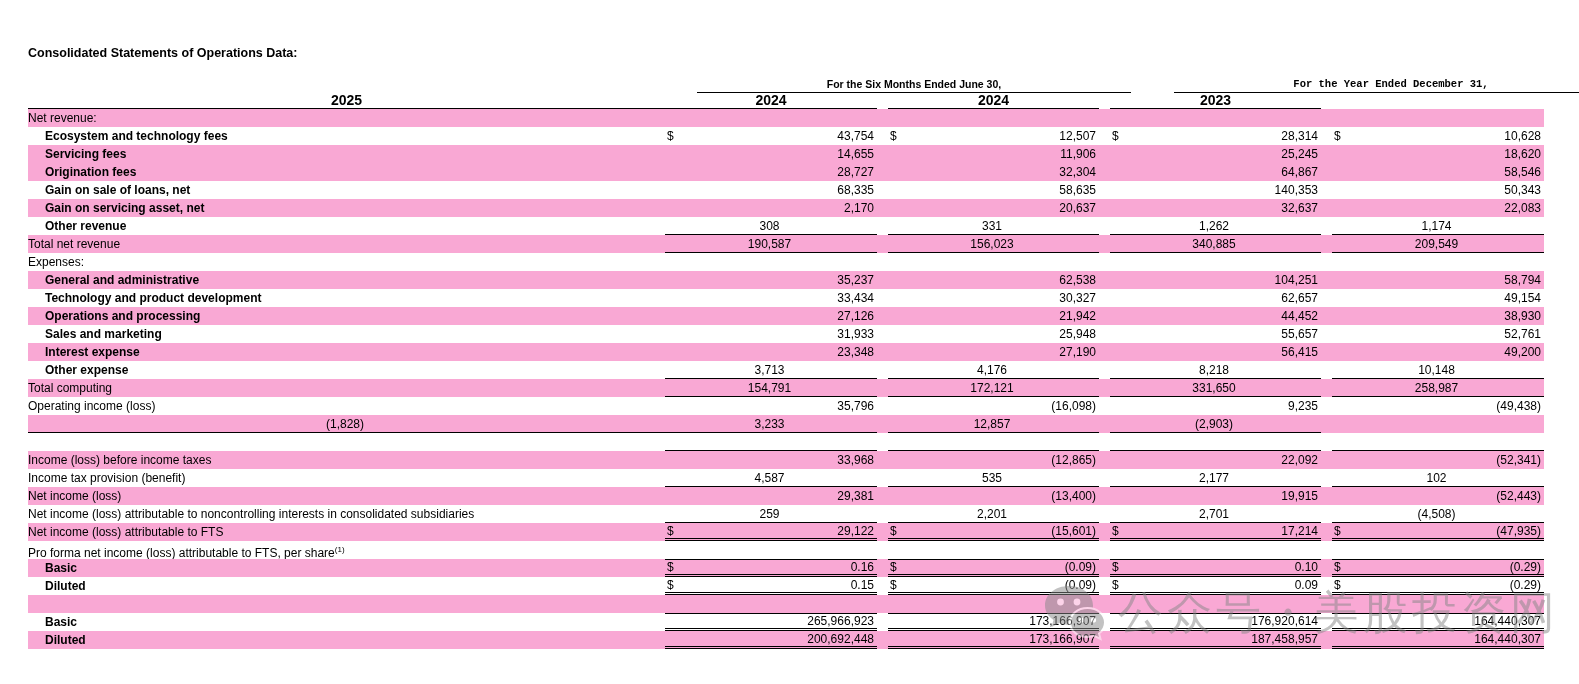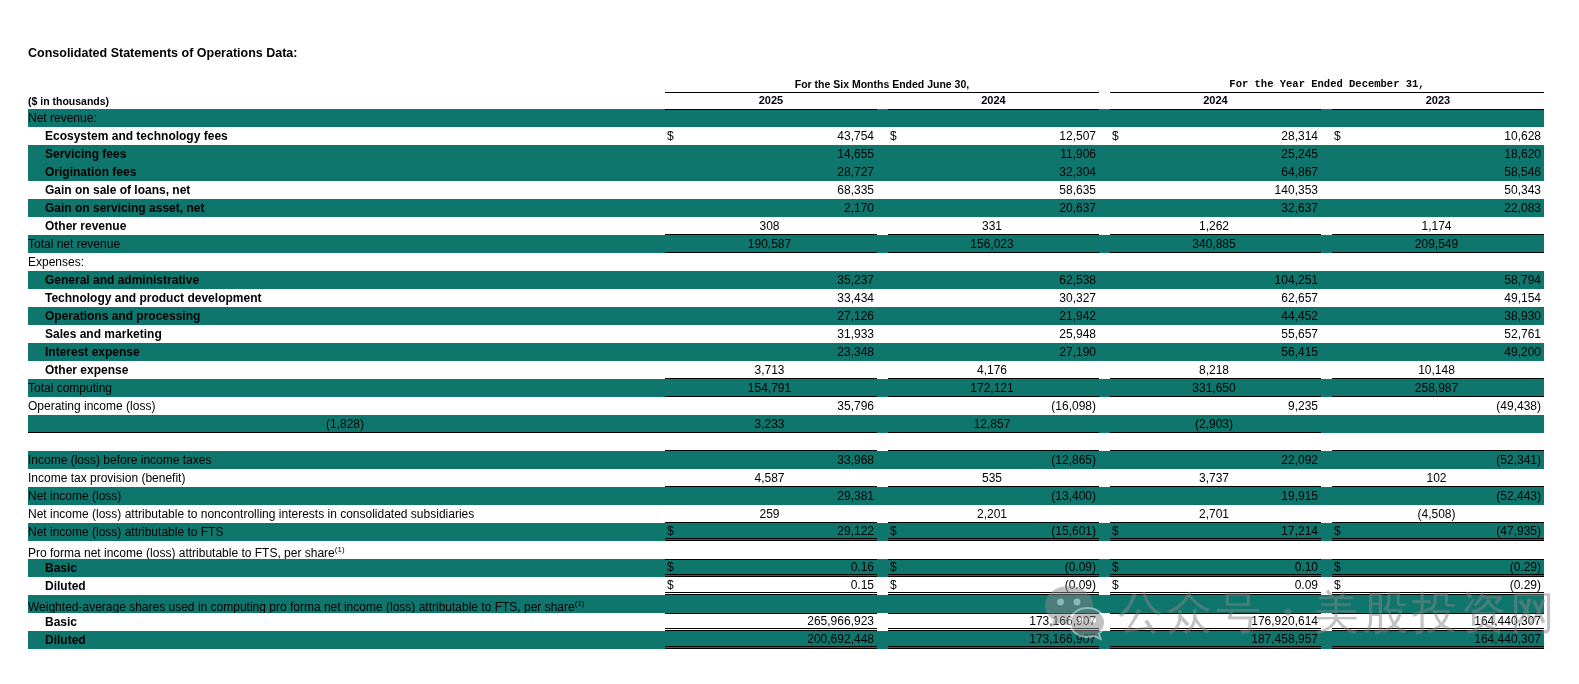--- a/index.html
+++ b/index.html
@@ -7,38 +7,38 @@
   body { font-family: "Liberation Sans", sans-serif; color: #000; position: relative; }
 
   .title {
     position: absolute; left: 28px; top: 46px;
     font-size: 12.5px; font-weight: bold; white-space: nowrap;
   }
 
   .table { position: absolute; left: 28px; top: 76px; width: 1516px; }
 
   
-  .hrow1 { display: grid; grid-template-columns: 637px 434px 445px; height: 17px; }
+  .hrow1 { display: grid; grid-template-columns: 637px 434px 445px; height: 17px; gap: 32px; }
   .ginner {
     height: 100%; border-bottom: 1px solid #000;
     text-align: center; font-weight: bold; font-size: 10.5px; line-height: 16px;
     white-space: nowrap;
   }
   .gi2 { margin-left: 11px; font-family: Liberation Mono, monospace; }
 
   
   .hrow2, .trow { display: grid; grid-template-columns: 637px 212px 222px 222px 223px; }
   .hrow2 { height: 16px; }
   .trow { height: 18px; }
-  .trow.shaded { background: #0f766e; }
+  .trow.shaded { background: #f9a8d4; }
 
   .ucell { font-weight: bold; font-size: 10.5px; line-height: 17px; white-space: nowrap; }
   .yinner {
     height: 100%; border-bottom: 1px solid #000;
-    text-align: center; font-weight: bold; font-size: 11px; line-height: 15px;
+    text-align: center; font-weight: bold; font-size: 14px; line-height: 15px;
   }
   .hrow2 > div:nth-child(n+3) .yinner { margin-left: 11px; }
 
   .lcell {
     font-size: 12px; line-height: 18px; white-space: nowrap; overflow: hidden;
   }
   .lcell.ind { padding-left: 17px; font-weight: bold; }
   .lcell sup { font-size: 8px; }
 
   .vcell { height: 100%; }
@@ -73,21 +73,20 @@
   <div class="hrow1">
     <div></div>
     <div>
       <div class="ginner">For the Six Months Ended June 30,</div>
     </div>
     <div>
       <div class="ginner gi2">For the Year Ended December 31,</div>
     </div>
   </div>
   <div class="hrow2">
-    <div class="ucell">($ in thousands)</div>
     <div>
         <div class="yinner">2025</div>
       </div>
     <div>
         <div class="yinner">2024</div>
       </div>
     <div>
         <div class="yinner">2024</div>
       </div>
     <div>
@@ -549,21 +548,21 @@
             <span class="num">4,587</span>
           </div>
         </div>
         <div class="vcell">
           <div class="inner bb">
             <span class="num">535</span>
           </div>
         </div>
         <div class="vcell">
           <div class="inner bb">
-            <span class="num">3,737</span>
+            <span class="num">2,177</span>
           </div>
         </div>
         <div class="vcell">
           <div class="inner bb">
             <span class="num">102</span>
           </div>
         </div>
       </div>
       <div class="trow shaded">
         <div class="lcell">Net income (loss)</div>
@@ -701,21 +700,20 @@
           </div>
         </div>
         <div class="vcell">
           <div class="inner dbb">
             <span class="dollar">$</span>
             <span class="num">(0.29)</span>
           </div>
         </div>
       </div>
       <div class="trow shaded">
-        <div class="lcell">Weighted-average shares used in computing pro forma net income (loss) attributable to FTS, per share<sup>(1)</sup></div>
         <div class="vcell">
           <div class="inner"></div>
         </div>
         <div class="vcell">
           <div class="inner"></div>
         </div>
         <div class="vcell">
           <div class="inner"></div>
         </div>
         <div class="vcell">

